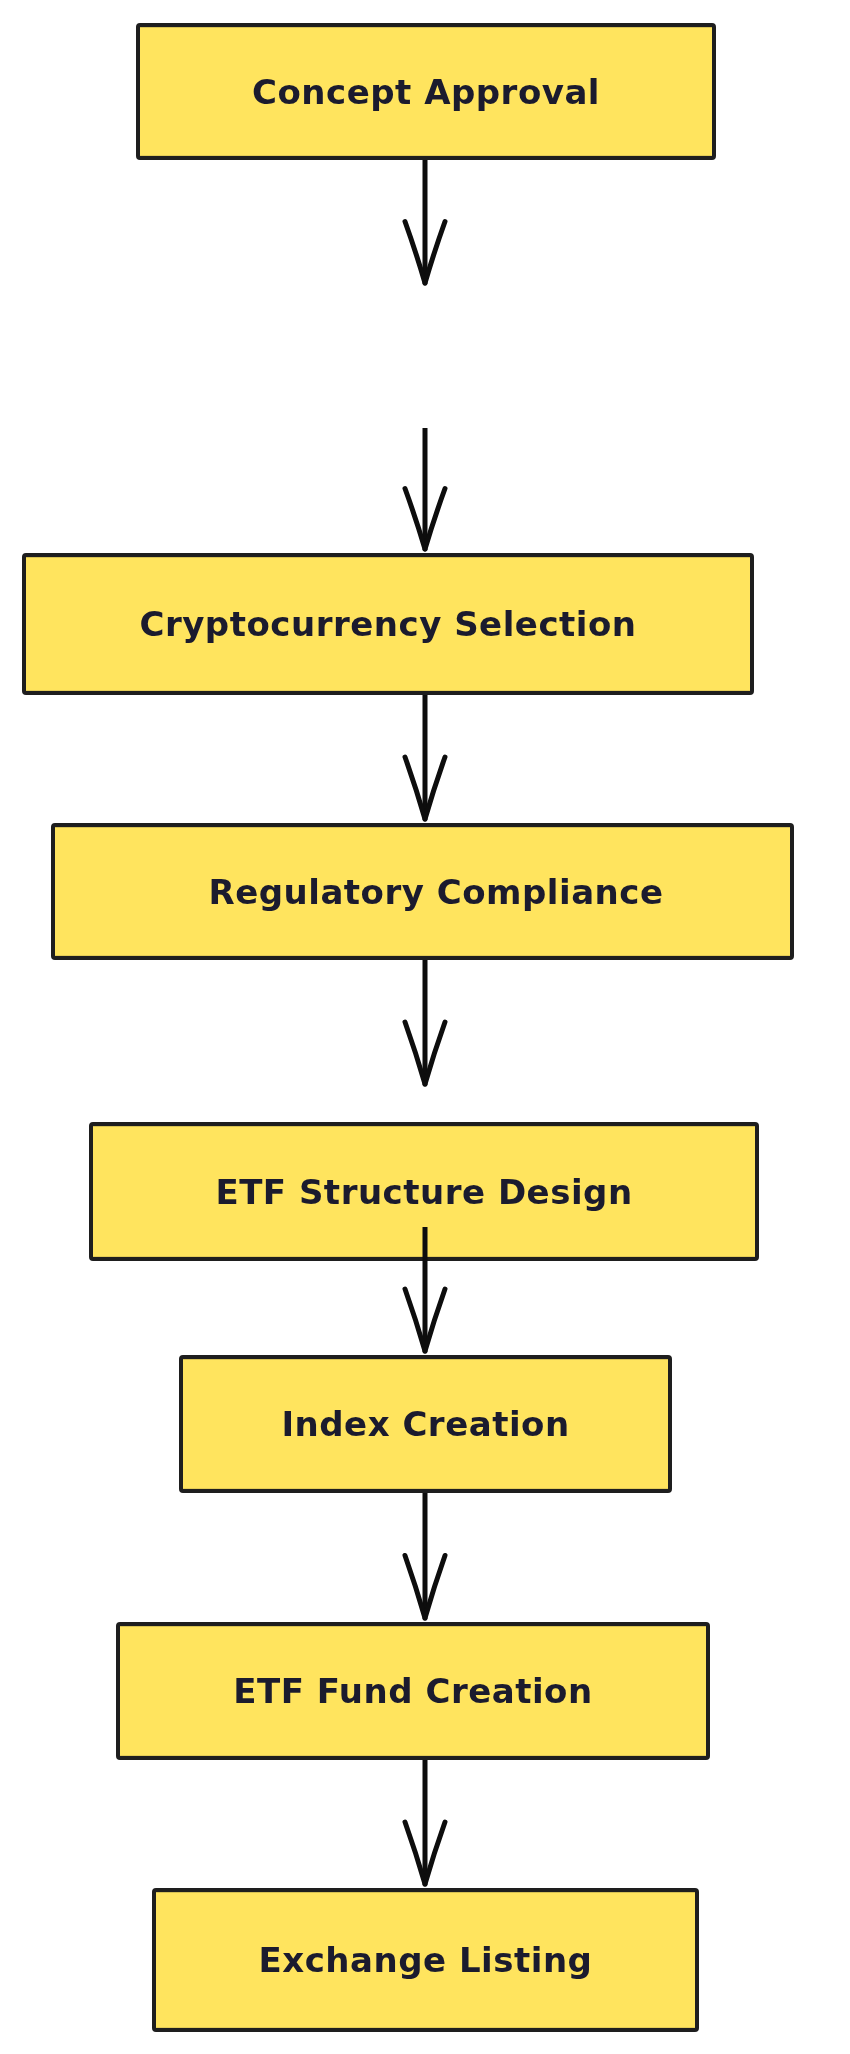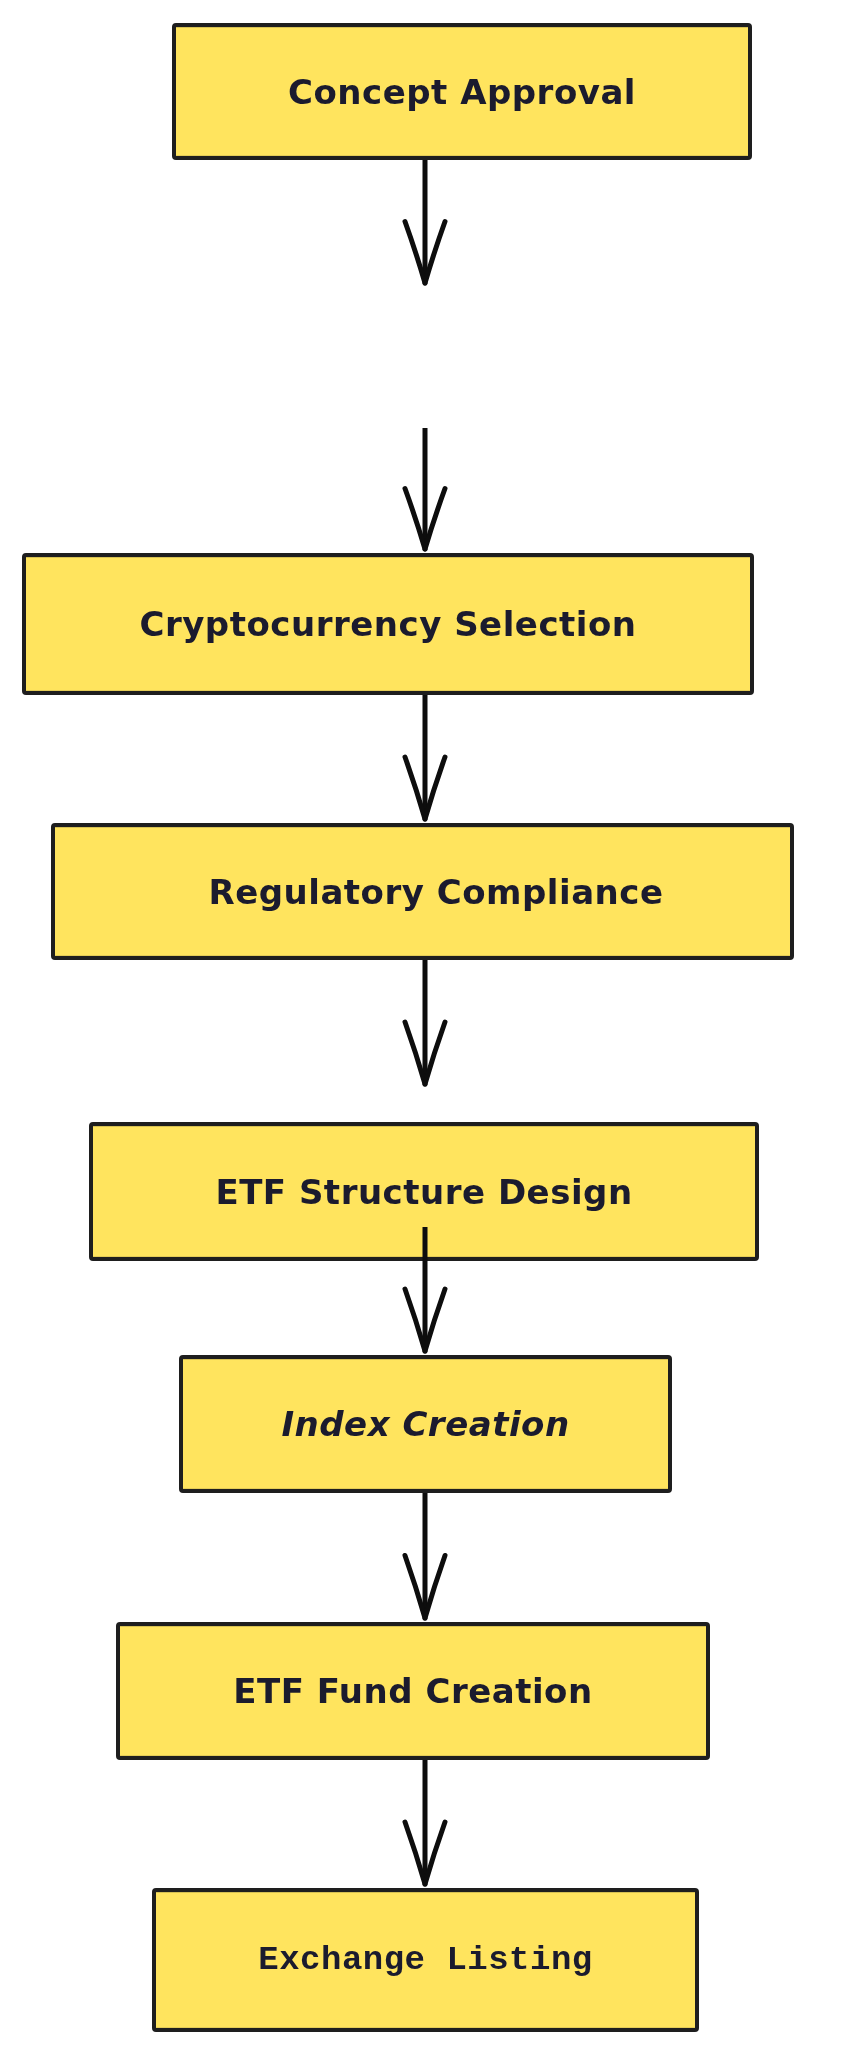--- a/index.html
+++ b/index.html
@@ -27,28 +27,28 @@
     box-shadow: inset 0 1px 0 rgba(30,30,30,0.18), inset 0 -1px 0 rgba(30,30,30,0.12);
   }
   .step-label {
     color: var(--color-text, #1b1b2e);
     font-size: 34px;
     font-weight: 600;
     letter-spacing: 0.5px;
     white-space: nowrap;
   }
   
-  .b1 { left: 136px; top: 23px;   width: 580px; height: 137px; margin-left: 36px; }
+  .b1 { left: 136px; top: 23px;   width: 580px; height: 137px; }
   .b2 { left: 146px; top: 287px;  width: 560px; height: 141px; }
   .b3 { left: 22px;  top: 553px;  width: 732px; height: 142px; }
   .b4 { left: 51px;  top: 823px;  width: 743px; height: 137px; padding-left: 27px; }
   .b5 { left: 89px;  top: 1088px; width: 670px; height: 139px; margin-top: 34px; }
-  .b6 { left: 179px; top: 1355px; width: 493px; height: 138px; font-style: italic; }
+  .b6 { left: 179px; top: 1355px; width: 493px; height: 138px; }
   .b7 { left: 116px; top: 1622px; width: 594px; height: 138px; }
-  .b8 { left: 152px; top: 1888px; width: 547px; height: 144px; font-family: Liberation Mono, monospace; }
+  .b8 { left: 152px; top: 1888px; width: 547px; height: 144px; }
 
   .flow-arrow {
     position: absolute;
     left: 395px;
     width: 60px;
     color: var(--color-arrow, #0d0d0d);
   }
   .a1 { top: 160px;  height: 127px; }
   .a2 { top: 428px;  height: 125px; }
   .a3 { top: 695px;  height: 128px; }

